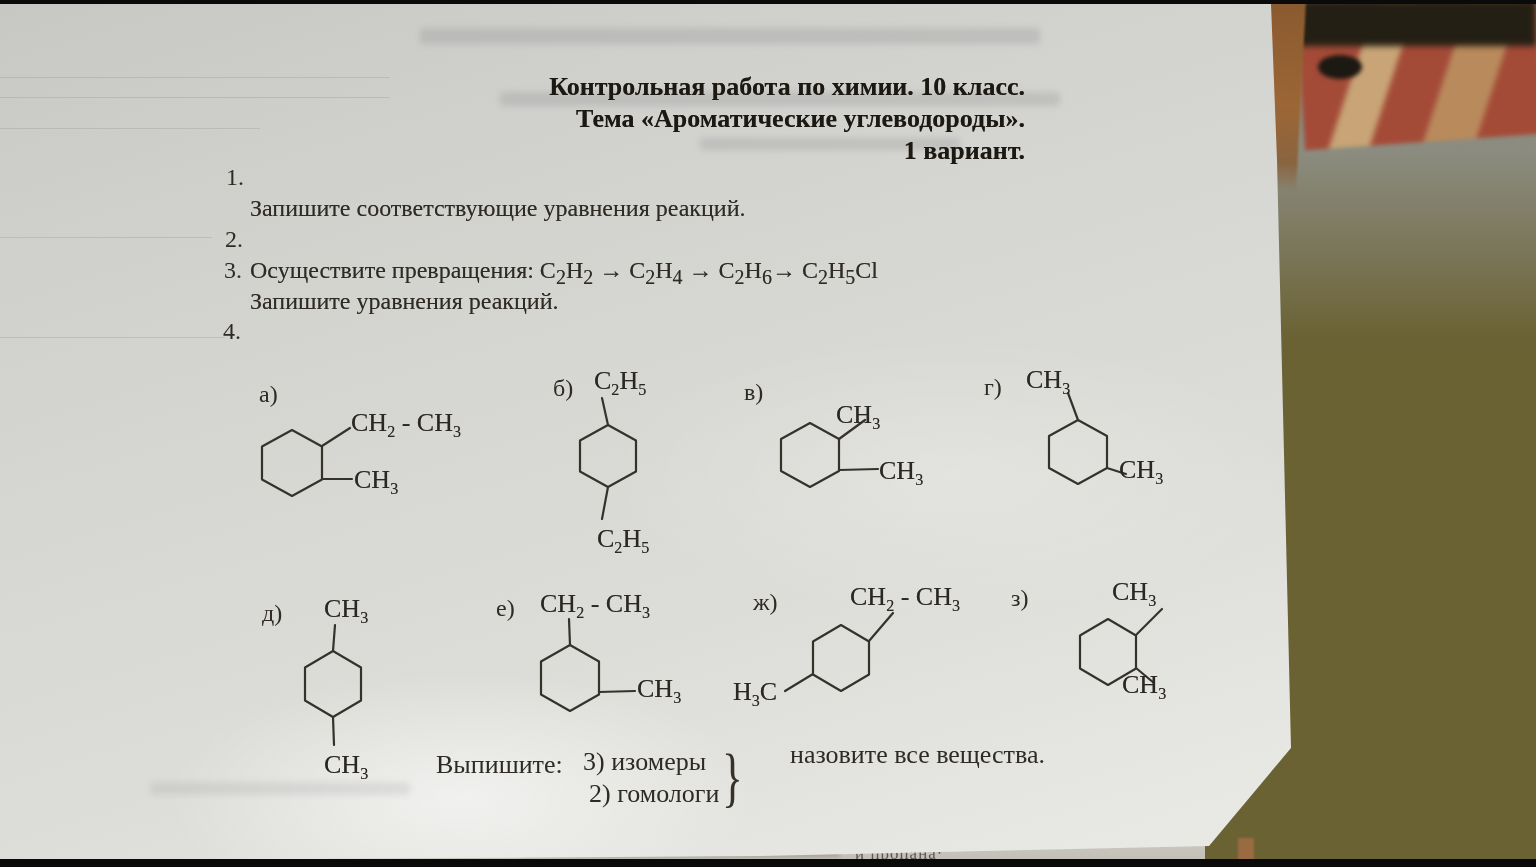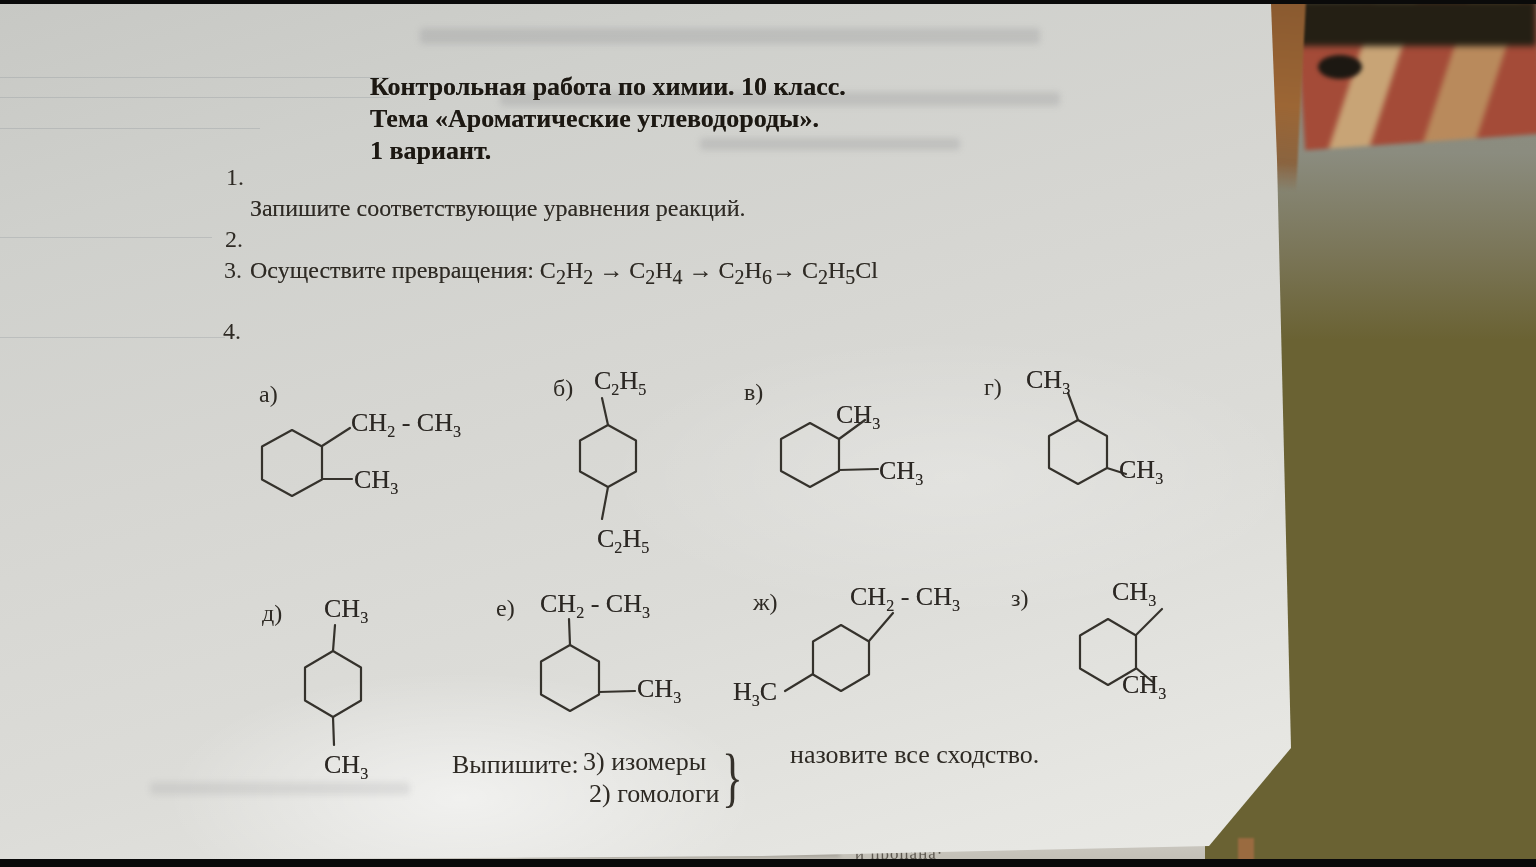--- a/index.html
+++ b/index.html
@@ -32,21 +32,21 @@
                  radial-gradient(ellipse 500px 200px at 62% 55%,rgba(255,255,255,.22),transparent 70%),
                  radial-gradient(ellipse 300px 500px at 99% 40%,rgba(120,115,100,.18),transparent 70%);}
   .ruled{position:absolute;height:1px;background:rgba(125,130,140,.25);}
   .bleed{position:absolute;background:rgba(105,108,112,.18);filter:blur(3px);border-radius:4px;}
   
   .bar-top{position:absolute;left:0;top:0;width:1536px;height:4px;background:#0a0a0a;z-index:6;}
   .bar-bottom{position:absolute;left:0;top:859px;width:1536px;height:8px;background:#0a0a0a;z-index:6;}
   
   .content{position:absolute;left:0;top:0;width:1536px;height:867px;z-index:4;color:#2e2a24;}
   .content span{position:absolute;white-space:nowrap;}
-  .title{font-weight:bold;color:#1c1812;font-size:26px;text-align:left;position:absolute;
+  .title{font-weight:bold;color:#1c1812;font-size:26px;text-align:right;position:absolute;
          left:370px;width:655px;text-shadow:0 0 .5px rgba(30,25,18,.6);}
   .task{font-size:24px;text-shadow:0 0 .5px rgba(46,42,36,.5);}
   .tasknum{font-size:24px;}
   .slabel{font-size:24px;}
   .chem{font-size:26px;color:#2b2723;text-shadow:0 0 .5px rgba(43,39,35,.5);}
   .chem sub{font-size:.62em;}
   .foot{font-size:26px;}
   .brace{font-size:54px;font-weight:400;transform:scaleX(.8) scaleY(1.2);transform-origin:top left;color:#35312b;}
   svg.skel{position:absolute;left:0;top:0;z-index:4;}
   svg.skel polygon{fill:none;stroke:#35322c;stroke-width:2.2;stroke-linejoin:round;}
@@ -123,20 +123,21 @@
     <div class="title" style="top:104px">Тема «Ароматические углеводороды».</div>
     <div class="title" style="top:136px">1 вариант.</div>
 
     <span class="tasknum" style="left:226px;top:164px">1.</span>
     <span class="task" style="left:250px;top:195px">Запишите соответствующие уравнения реакций.</span>
 
     <span class="tasknum" style="left:225px;top:226px">2.</span>
 
     <span class="tasknum" style="left:224px;top:257px">3.</span>
     <span class="task" style="left:250px;top:257px">Осуществите превращения: C<sub>2</sub>H<sub>2</sub> → C<sub>2</sub>H<sub>4</sub> → C<sub>2</sub>H<sub>6</sub>→ C<sub>2</sub>H<sub>5</sub>Cl</span>
+    <span class="task" style="left:250px;top:288px">Запишите уравнения реакций.</span>
 
     <span class="tasknum" style="left:223px;top:318px">4.</span>
 
     <span class="slabel" style="left:259px;top:381px">а)</span>
     <span class="chem" style="left:351px;top:408px">CH<sub>2</sub> - CH<sub>3</sub></span>
     <span class="chem" style="left:354px;top:465px">CH<sub>3</sub></span>
 
     <span class="slabel" style="left:553px;top:375px">б)</span>
     <span class="chem" style="left:594px;top:366px">C<sub>2</sub>H<sub>5</sub></span>
     <span class="chem" style="left:597px;top:524px">C<sub>2</sub>H<sub>5</sub></span>
@@ -158,22 +159,22 @@
     <span class="chem" style="left:637px;top:674px">CH<sub>3</sub></span>
 
     <span class="slabel" style="left:753px;top:589px">ж)</span>
     <span class="chem" style="left:850px;top:582px">CH<sub>2</sub> - CH<sub>3</sub></span>
     <span class="chem" style="left:733px;top:677px">H<sub>3</sub>C</span>
 
     <span class="slabel" style="left:1011px;top:585px">з)</span>
     <span class="chem" style="left:1112px;top:577px">CH<sub>3</sub></span>
     <span class="chem" style="left:1122px;top:670px">CH<sub>3</sub></span>
 
-    <span class="foot" style="left:452px;top:750px">Выпишите:</span>
+    <span class="foot" style="left:436px;top:750px">Выпишите:</span>
     <span class="foot" style="left:583px;top:747px">3) изомеры</span>
     <span class="foot" style="left:589px;top:779px">2) гомологи</span>
     <span class="brace" style="left:722px;top:740px">}</span>
-    <span class="foot" style="left:790px;top:740px">назовите все сходство.</span>
+    <span class="foot" style="left:790px;top:740px">назовите все вещества.</span>
   </div>
 
   <div class="bar-top"></div>
   <div class="bar-bottom"></div>
 </div>
 
 </body></html>

